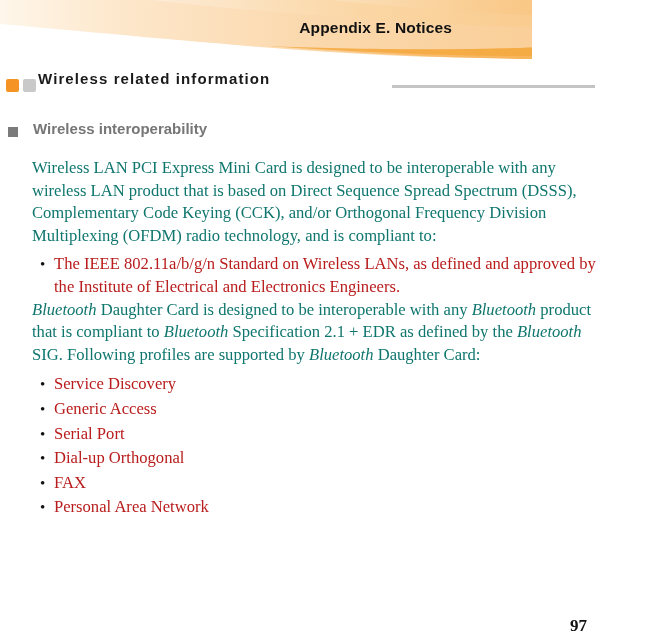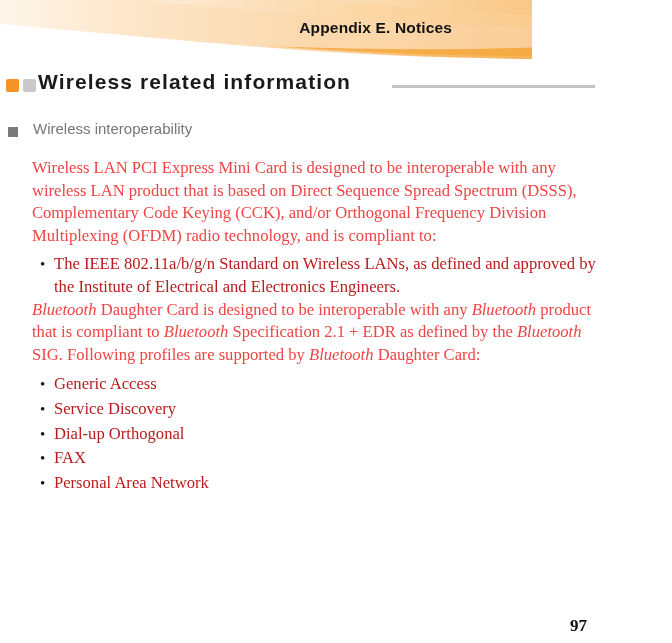--- a/index.html
+++ b/index.html
@@ -58,21 +58,21 @@
     border-radius: 2px;
   }
   #square-orange { left: 6px; background: #f59324; }
   #square-gray   { left: 23px; background: #c9c9c9; }
   #section-title {
     position: absolute;
     left: 38px;
     top: 0;
     font-family: "Liberation Sans", sans-serif;
     font-weight: bold;
-    font-size: 21px;
+    font-size: 15px;
     letter-spacing: 1.1px;
     color: #1a1a1a;
     white-space: nowrap;
   }
   #section-rule {
     position: absolute;
     left: 392px;
     top: 15px;
     width: 203px;
     height: 3px;
@@ -93,38 +93,38 @@
     top: 7px;
     width: 10px;
     height: 10px;
     background: #7b7b7b;
   }
   #subheading-text {
     position: absolute;
     left: 33px;
     top: 0;
     font-family: "Liberation Sans", sans-serif;
-    font-weight: normal;
+    font-weight: bold;
     font-size: 15px;
     color: #767676;
     white-space: nowrap;
   }
 
   
   #content {
     position: absolute;
     left: 32px;
     top: 157px;
     width: 566px;
   }
   .para {
     font-family: "Liberation Serif", serif;
     font-size: 16.6px;
     line-height: 22.6px;
-    color: #ef4444;
+    color: #0f766e;
     margin: 0;
     text-align: left;
   }
   .para.second {
   }
   .bullet-list {
     list-style: none;
     margin: 6px 0 0 0;
     padding: 0;
   }
@@ -223,21 +223,22 @@
 
   <p class="para">Wireless LAN PCI Express Mini Card is designed to be interoperable with any wireless LAN product that is based on Direct Sequence Spread Spectrum (DSSS), Complementary Code Keying (CCK), and/or Orthogonal Frequency Division Multiplexing (OFDM) radio technology, and is compliant to:</p>
 
   <ul class="bullet-list standards">
     <li>The IEEE 802.11a/b/g/n Standard on Wireless LANs, as defined and approved by the Institute of Electrical and Electronics Engineers.</li>
   </ul>
 
   <p class="para second"><span class="it">Bluetooth</span><span> Daughter Card is designed to be interoperable with any </span><span class="it">Bluetooth</span><span> product that is compliant to </span><span class="it">Bluetooth</span><span> Specification 2.1 + EDR as defined by the </span><span class="it">Bluetooth</span><span> SIG. Following profiles are supported by </span><span class="it">Bluetooth</span><span> Daughter Card:</span></p>
 
   <ul class="bullet-list profiles">
+    <li>Service Discovery</li>
     <li>Generic Access</li>
-    <li>Service Discovery</li>
+    <li>Serial Port</li>
     <li>Dial-up Orthogonal</li>
     <li>FAX</li>
     <li>Personal Area Network</li>
   </ul>
 </div>
 
 <div id="page-number">97</div>
 
 </body></html>

